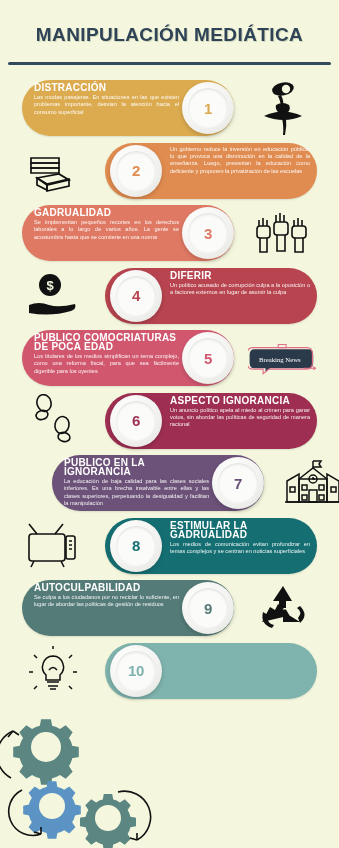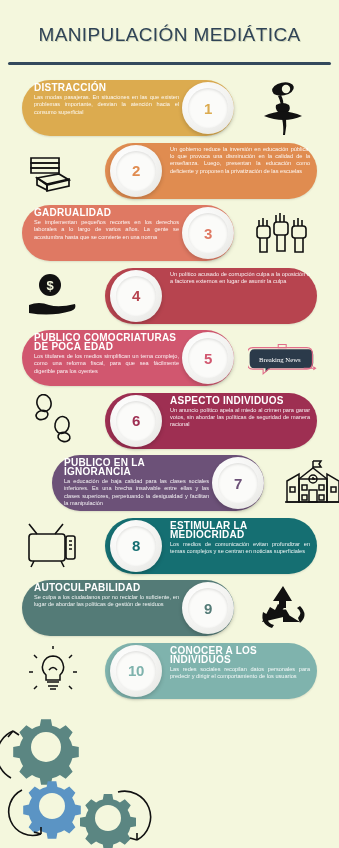--- a/index.html
+++ b/index.html
@@ -9,21 +9,21 @@
     font-family:"Liberation Sans", sans-serif;
     position:relative;
   }
 
   
   .header{
     position:absolute;left:0;top:0;width:339px;height:70px;
     display:flex;align-items:center;justify-content:center;
   }
   .title{
-    font-size:19px;font-weight:normal;letter-spacing:0.4px;
+    font-size:19px;font-weight:bold;letter-spacing:0.4px;
     color:#2f4356;text-align:center;
     text-shadow:1px 1px 0 rgba(180,190,160,.55);
   }
   .hr{
     position:absolute;left:8px;top:62px;width:323px;height:3px;
     background:#33495c;border-radius:2px;
   }
 
   
   .row{position:absolute;left:0;width:339px;height:62px;}
@@ -147,20 +147,21 @@
        <rect x="39" y="18" width="14" height="12" rx="3"></rect>
             <path d="M42,30 v14 h8 v-14"></path>
        <path d="M41,18 v-6 M45,18 v-8 M49,18 v-6"></path>
      </g>
    </svg>
       </div>
     </div>
     <div class="row" style="top: 264.5px;">
       <div class="bar right" style="background: rgb(183, 68, 79);"></div>
       <div class="txtwrap right">
+        <div class="hd">DIFERIR</div>
         <div class="bd">Un político acusado de corrupción culpa a la oposición o a factores externos en lugar de asumir la culpa</div>
       </div>
       <div class="num right">
         <span style="color: rgb(183, 68, 79);">4</span>
       </div>
       <div class="icon right">
         <svg width="56" height="48" viewBox="0 0 56 48">
      <circle cx="25" cy="13" r="11" fill="#111"></circle>
      <text x="25" y="18" font-size="13" font-weight="bold" fill="#f4f7dd" text-anchor="middle" font-family="'Liberation Sans',sans-serif">$</text>
      <path d="M4,33 q10,-4 20,0 q10,3 26,-1 q2,5 -4,7 q-20,6 -42,2 z" fill="#111"></path>
@@ -181,21 +182,21 @@
      <path d="M8,9 h68 q6,0 6,7 v10 q0,7 -6,7 h-48 l-6,5 l0,-5 h-14 q-6,0 -6,-7 v-10 q0,-7 6,-7z" fill="#2b3a4a"></path>
      <path d="M6,7 h68 q7,0 7,8 v11 q0,8 -7,8 h-48 l-7,6 l0,-6 h-13 q-7,0 -7,-8 v-11 q0,-8 7,-8z" fill="none" stroke="#e26d8a" stroke-width="1.4"></path>
      <path d="M38,3 h10 v4 h-10z M70,33 h14 M82,31 l3,2 l-3,2" stroke="#e26d8a" stroke-width="1.3" fill="none"></path>
      <text x="40" y="25" font-size="8.5" fill="#ffffff" text-anchor="middle" font-family="'Liberation Serif',serif">Breaking News</text>
    </svg>
       </div>
     </div>
     <div class="row" style="top: 389.5px;">
       <div class="bar right" style="background: rgb(158, 47, 82);"></div>
       <div class="txtwrap right">
-        <div class="hd">ASPECTO INDIVIDUOS</div>
+        <div class="hd">ASPECTO IGNORANCIA</div>
         <div class="bd">Un anuncio político apela al miedo al crimen para ganar votos, sin abordar las políticas de seguridad de manera racional</div>
       </div>
       <div class="num right">
         <span style="color: rgb(158, 47, 82);">6</span>
       </div>
       <div class="icon right">
         <svg width="44" height="54" viewBox="0 0 44 54">
      <g fill="none" stroke="#111" stroke-width="1.6">
        <ellipse cx="13" cy="9" rx="7" ry="8.5" transform="rotate(-15 13 9)"></ellipse>
        <ellipse cx="11" cy="21" rx="6" ry="4.5" transform="rotate(-15 11 21)"></ellipse>
@@ -232,21 +233,21 @@
        <rect x="7" y="30" width="5" height="5"></rect>
             <rect x="48" y="30" width="5" height="5"></rect>
        <path d="M2,45 h56"></path>
      </g>
    </svg>
       </div>
     </div>
     <div class="row" style="top: 514.5px;">
       <div class="bar right" style="background: rgb(21, 111, 114);"></div>
       <div class="txtwrap right">
-        <div class="hd">ESTIMULAR LA MEDIOCRIDAD</div>
+        <div class="hd">ESTIMULAR LA GADRUALIDAD</div>
         <div class="bd">Los medios de comunicación evitan profundizar en temas complejos y se centran en noticias superficiales</div>
       </div>
       <div class="num right">
         <span style="color: rgb(21, 111, 114);">8</span>
       </div>
       <div class="icon right">
         <svg width="56" height="48" viewBox="0 0 56 48">
      <g fill="none" stroke="#111" stroke-width="1.6">
        <path d="M12,12 L4,2 M30,12 L38,2"></path>
        <rect x="4" y="12" width="36" height="27" rx="3"></rect>
@@ -273,24 +274,20 @@
        <path d="M6,38 l8,-15 l5,3 l3,-6 l6,3.5 l-3.5,6 l5,3 z"></path>
        <path d="M48,38 l-17,0 l0,-6 l-7,0 l3.5,-6.5 l6.5,0 l3.5,6 z" transform="translate(-4,0)"></path>
        <path d="M16,44 q-12,-4 -9,-16 l5,3 q-2,8 6,10z"></path>
        <path d="M44,22 q9,9 0,17 l-2,-5 q5,-6 -1,-10z"></path>
      </g>
    </svg>
       </div>
     </div>
     <div class="row" style="top: 639.5px;">
       <div class="bar right" style="background: rgb(127, 179, 173);"></div>
-      <div class="txtwrap right">
-        <div class="hd">CONOCER A LOS INDIVIDUOS</div>
-        <div class="bd">Las redes sociales recopilan datos personales para predecir y dirigir el comportamiento de los usuarios</div>
-      </div>
       <div class="num right">
         <span style="color: rgb(127, 179, 173);">10</span>
       </div>
       <div class="icon right">
         <svg width="52" height="50" viewBox="0 0 52 50">
      <g fill="none" stroke="#111" stroke-width="1.5">
        <path d="M26,10 a11,11 0 0 1 7,19 v5 h-14 v-5 a11,11 0 0 1 7,-19z"></path>
        <path d="M20,36 h12 M21,40 h10 M23,43 h6"></path>
        <path d="M26,3 v-3 M10,12 l-3,-3 M42,12 l3,-3 M6,26 h-4 M46,26 h4 M10,40 l-3,3 M42,40 l3,3"></path>
        <path d="M22,24 q4,-5 8,0"></path>

